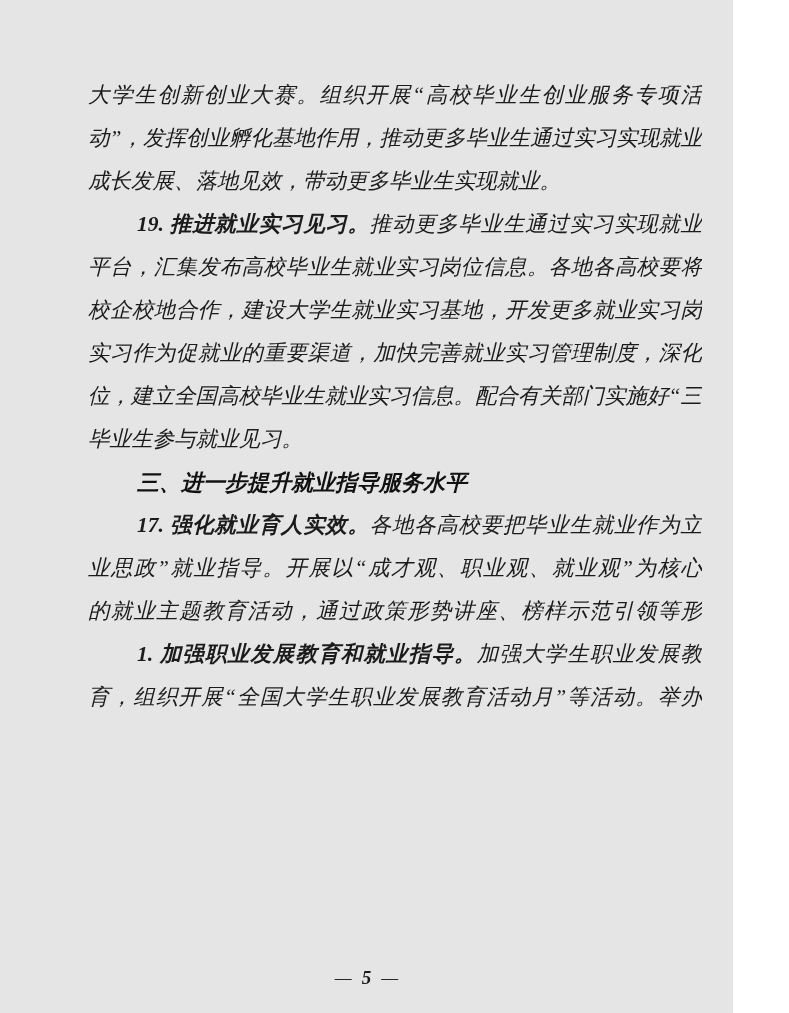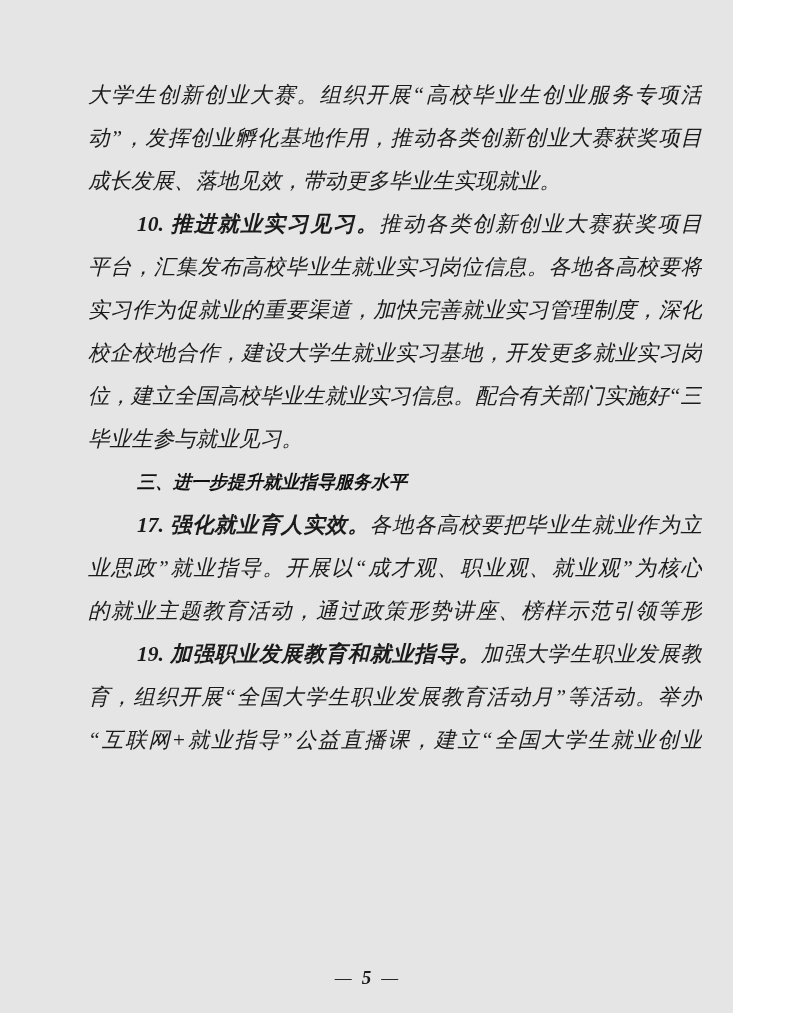--- a/index.html
+++ b/index.html
@@ -36,21 +36,21 @@
   .line.short {
     text-align: right;
     text-align-last: left;
   }
   .line.indent {
     text-indent: 49px;
   }
   .line.heading {
     font-family: "Liberation Sans", "DejaVu Sans", sans-serif;
     font-weight: bold;
-    font-size: 18px;
+    font-size: 22px;
     text-align: left;
     text-align-last: left;
     color: #111111;
   }
   .line .bold {
     font-weight: bold;
   }
   .footer {
     position: absolute;
     left: 0;
@@ -71,34 +71,33 @@
     margin: 0 10px;
   }
 </style>
 </head>
 <body>
 
 <div class="page">
 
   <div class="text-block" id="text-block">
       <div class="line"><span class="regular">大学生创新创业大赛。组织开展“高校毕业生创业服务专项活</span></div>
-      <div class="line"><span class="regular">动”，发挥创业孵化基地作用，推动各类创新创业大赛获奖项目</span></div>
+      <div class="line"><span class="regular">动”，发挥创业孵化基地作用，推动更多毕业生通过实习实现就业</span></div>
       <div class="line short"><span class="regular">成长发展、落地见效，带动更多毕业生实现就业。</span></div>
-      <div class="line indent"><span class="bold">10. 推进就业实习见习。</span><span class="regular">推动各类创新创业大赛获奖项目</span></div>
+      <div class="line indent"><span class="bold">19. 推进就业实习见习。</span><span class="regular">推动更多毕业生通过实习实现就业</span></div>
       <div class="line"><span class="regular">平台，汇集发布高校毕业生就业实习岗位信息。各地各高校要将</span></div>
+      <div class="line"><span class="regular">校企校地合作，建设大学生就业实习基地，开发更多就业实习岗</span></div>
       <div class="line"><span class="regular">实习作为促就业的重要渠道，加快完善就业实习管理制度，深化</span></div>
-      <div class="line"><span class="regular">校企校地合作，建设大学生就业实习基地，开发更多就业实习岗</span></div>
       <div class="line"><span class="regular">位，建立全国高校毕业生就业实习信息。配合有关部门实施好“三</span></div>
       <div class="line short"><span class="regular">毕业生参与就业见习。</span></div>
       <div class="line short indent heading"><span class="bold">三、进一步提升就业指导服务水平</span></div>
       <div class="line indent"><span class="bold">17. 强化就业育人实效。</span><span class="regular">各地各高校要把毕业生就业作为立</span></div>
       <div class="line"><span class="regular">业思政”就业指导。开展以“成才观、职业观、就业观”为核心</span></div>
       <div class="line"><span class="regular">的就业主题教育活动，通过政策形势讲座、榜样示范引领等形式，</span></div>
-      <div class="line indent"><span class="bold">19. 加强职业发展教育和就业指导。</span><span class="regular">加强大学生职业发展教</span></div>
+      <div class="line indent"><span class="bold">1. 加强职业发展教育和就业指导。</span><span class="regular">加强大学生职业发展教</span></div>
       <div class="line"><span class="regular">育，组织开展“全国大学生职业发展教育活动月”等活动。举办</span></div>
-      <div class="line"><span class="regular">“互联网+就业指导”公益直播课，建立“全国大学生就业创业</span></div>
     </div>
 
   <div class="footer">
     <span class="dash">—</span><span class="num">5</span><span class="dash">—</span>
   </div>
 
 </div>
 
 </body></html>

